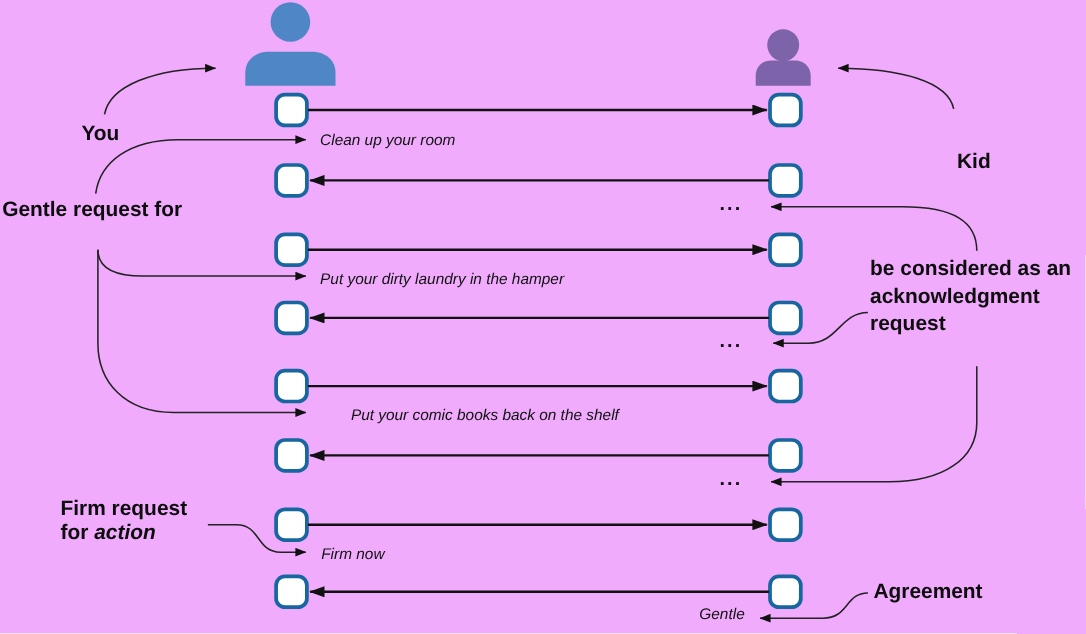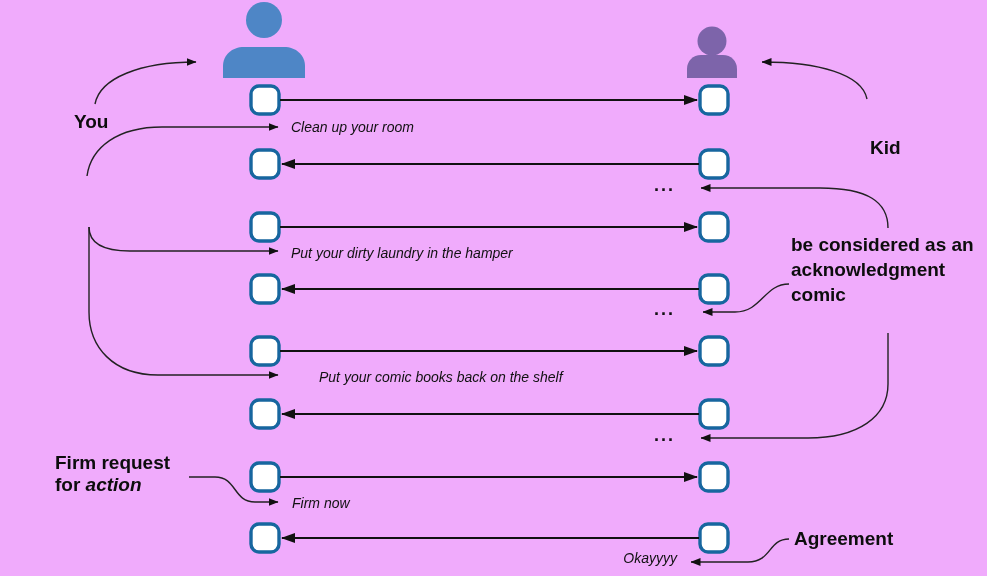--- a/index.html
+++ b/index.html
@@ -86,33 +86,34 @@
     <path class="curve" d="M789 539 C768 539 772 562 748 562 H691" marker-end="url(#smallArrow)"></path>
   </svg>
 
   <div class="abs ann" style="left:74px;top:110px;">You</div>
   <div class="abs ann" style="left:870px;top:120px;margin-top:16px;">Kid</div>
 
   <div class="abs msg" style="left:291px;top:117px;">Clean up your room</div>
   <div class="abs msg" style="left:291px;top:243px;">Put your dirty laundry in the hamper</div>
   <div class="abs msg" style="left:291px;top:367px;margin-left:28px;">Put your comic books back on the shelf</div>
   <div class="abs msg" style="left:292px;top:493px;">Firm now</div>
-  <div class="abs msg okay" style="left:540px;top:548px;">Okayyyy</div>
+  <div class="abs msg okay" style="left:540px;top:548px;">Gentle</div>
 
   <div class="abs dots" style="left:654px;top:176px;">...</div>
   <div class="abs dots" style="left:654px;top:300px;">...</div>
   <div class="abs dots" style="left:654px;top:426px;">...</div>
 
   <div class="abs ann" style="left:2px;top:179px;">
+    <div>Gentle request for</div>
   </div>
 
   <div class="abs ann grunt" style="left:791px;top:232px;">
     <div>be considered as an</div>
     <div>acknowledgment</div>
-    <div>comic</div>
+    <div>request</div>
   </div>
 
   <div class="abs ann" style="left:794px;top:527px;">Agreement</div>
 
   <div class="abs ann" style="left:55px;top:452px;line-height:22px;">
     <div>Firm request</div>
     <div><span>for </span><span class="em">action</span></div>
   </div>
 
 </div>

